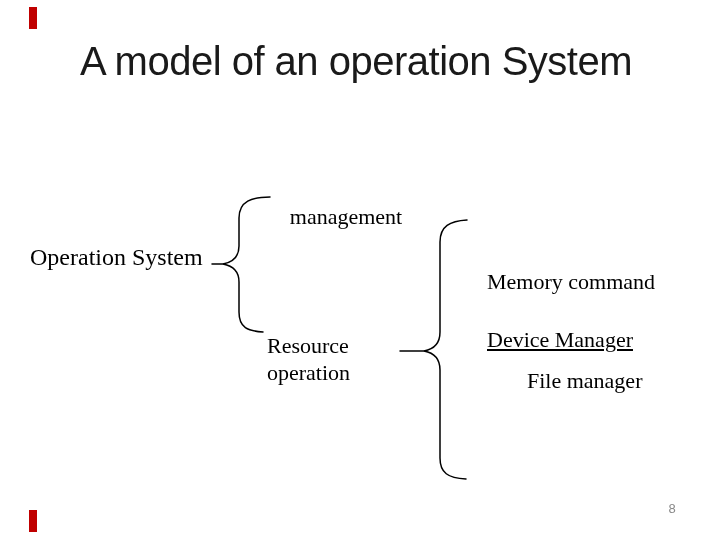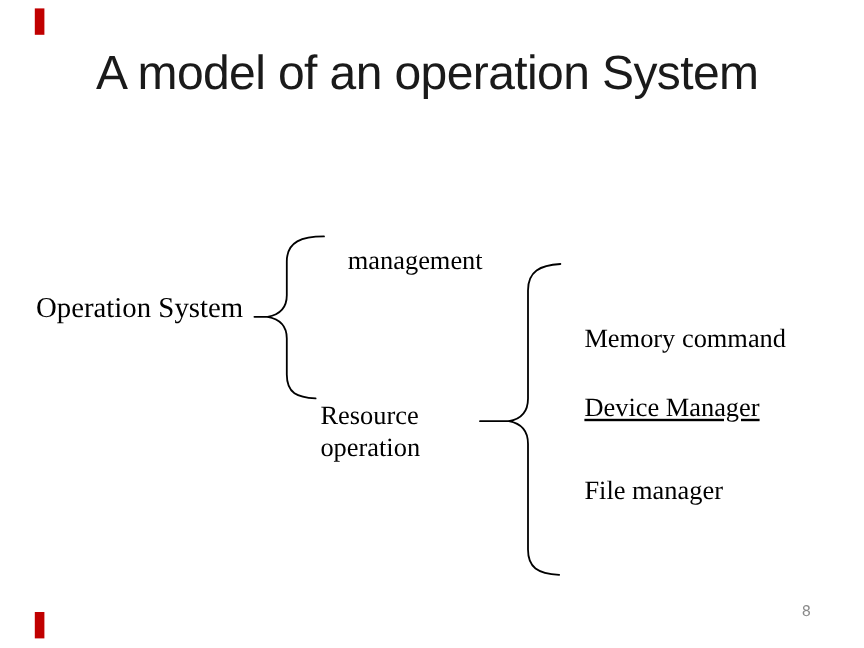--- a/index.html
+++ b/index.html
@@ -84,21 +84,21 @@
   .manager {
     position: absolute;
     left: 487px;
     font-size: 22px;
     line-height: 26px;
     white-space: nowrap;
   }
   .manager.m0 { top: 212px; }
   .manager.m1 { top: 269px; }
   .manager.m2 { top: 327px; text-decoration: underline; }
-  .manager.m3 { top: 396px; }
+  .manager.m3 { top: 368px; margin-left: 40px; }
   .manager.m4 { top: 442px; }
   .page-number {
     position: absolute;
     left: 660px;
     top: 500px;
     width: 24px;
     text-align: center;
     font-family: "Liberation Sans", "DejaVu Sans", sans-serif;
     font-size: 13px;
     line-height: 18px;

